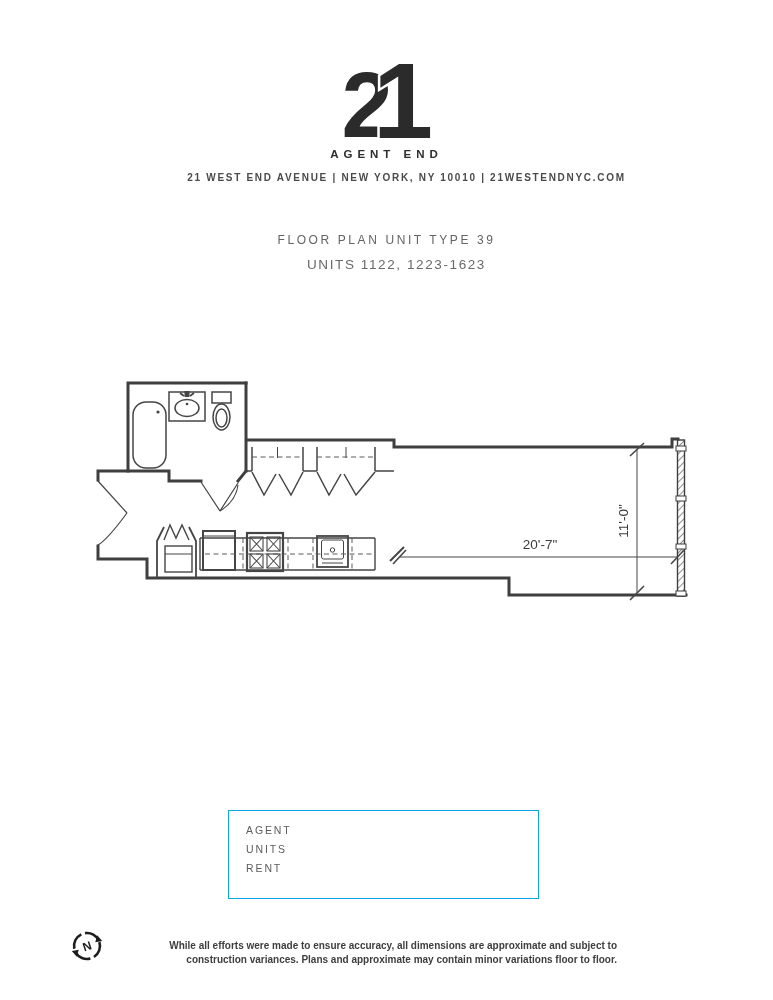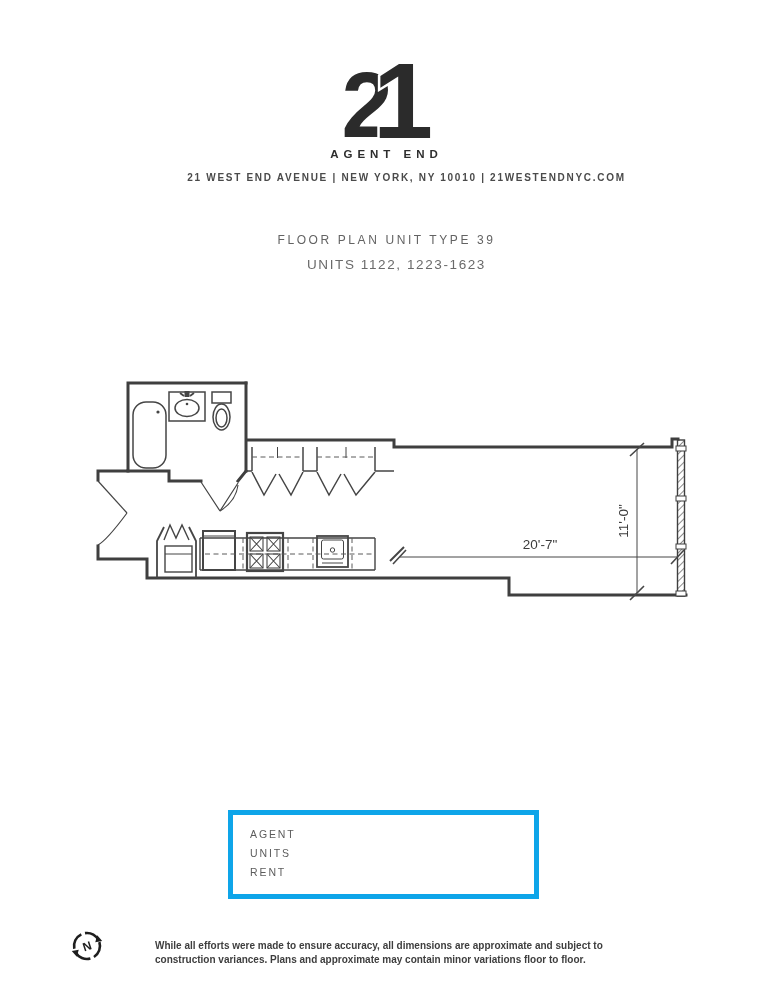--- a/index.html
+++ b/index.html
@@ -7,24 +7,24 @@
         font-family:"Liberation Sans",sans-serif;}
   .center-abs{position:absolute;left:0;right:0;text-align:center;}
   .logo-wrap{top:38px;}
   .logo-mark{display:block;margin:0 auto;}
   .logo-text{margin-top:4px;font-size:11.5px;font-weight:700;letter-spacing:5px;color:#2d2d2d;}
   .address{top:172px;font-size:10px;font-weight:700;letter-spacing:1.7px;color:#4a4a4a;padding-left:40px;}
   .title{top:233px;font-size:12px;letter-spacing:2.6px;color:#636363;}
   .subtitle{top:257px;font-size:13.5px;letter-spacing:1.6px;color:#6a6a6a;padding-left:20px;}
   .plan-svg{position:absolute;left:0;top:0;}
   .info-box{position:absolute;left:228px;top:810px;width:311px;height:89px;
-            border:5px solid #0ea5e9;box-sizing:border-box;padding:13px 0 0 17px;}
+            border:1px solid #0ea5e9;box-sizing:border-box;padding:13px 0 0 17px;}
   .info-line{font-size:10.5px;letter-spacing:1.9px;color:#5c5c5c;margin-bottom:7px;}
   .compass{position:absolute;left:66px;top:925px;}
-  .disclaimer{position:absolute;left:155px;top:939px;width:462px;text-align:left;
+  .disclaimer{position:absolute;left:155px;top:939px;width:462px;text-align:right;
               font-size:10px;font-weight:600;line-height:1.4;color:#3e3e3e;}
 </style>
 </head>
 <body>
 
 <div class="page">
 
   <div class="center-abs logo-wrap">
     <svg class="logo-mark" width="100" height="106" viewBox="0 0 100 106">
       <text x="30" y="99" text-anchor="middle" font-size="92" font-weight="600" font-family="Liberation Sans, sans-serif" fill="#2b2b2b">2</text>

